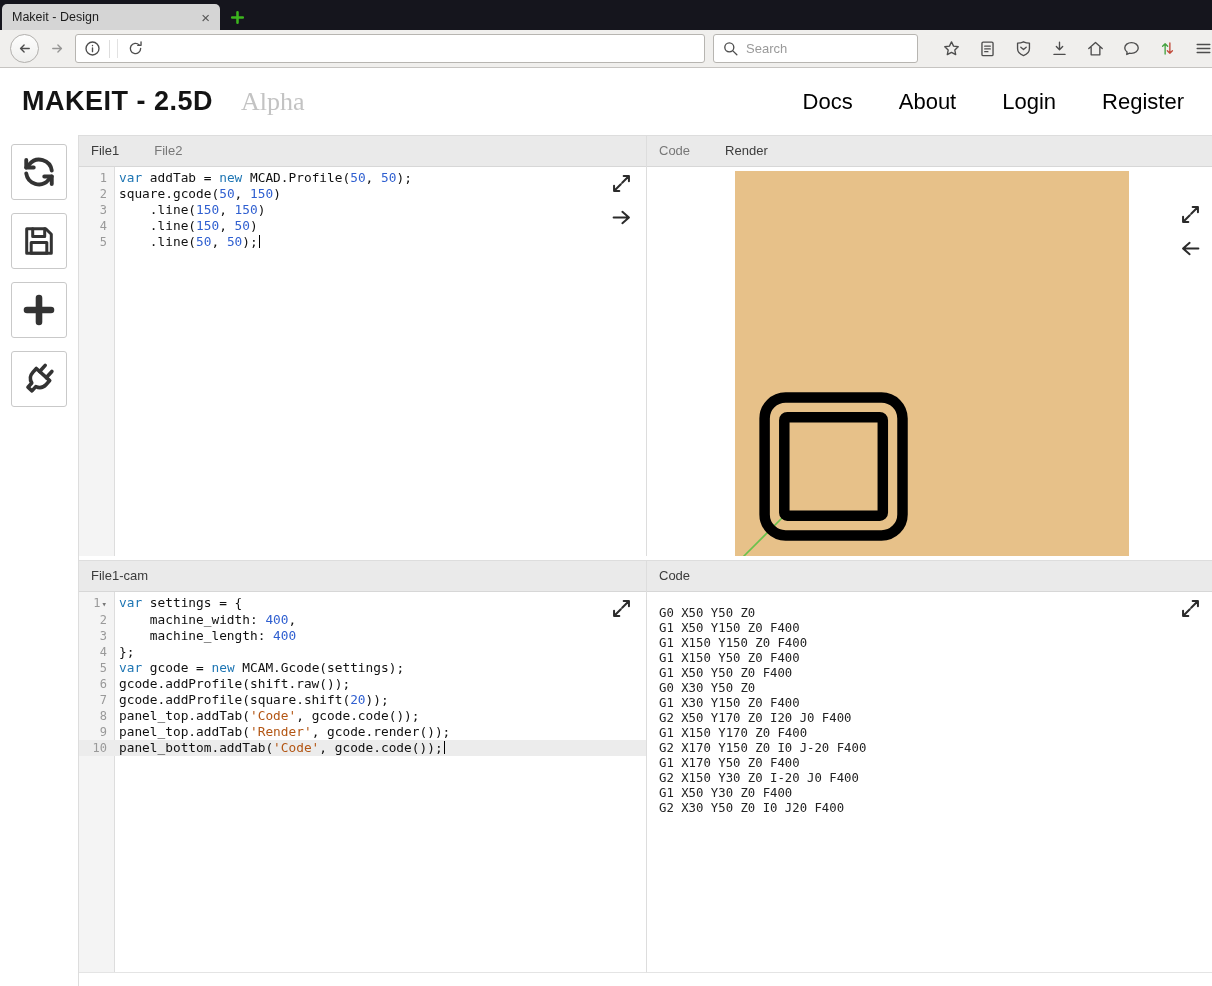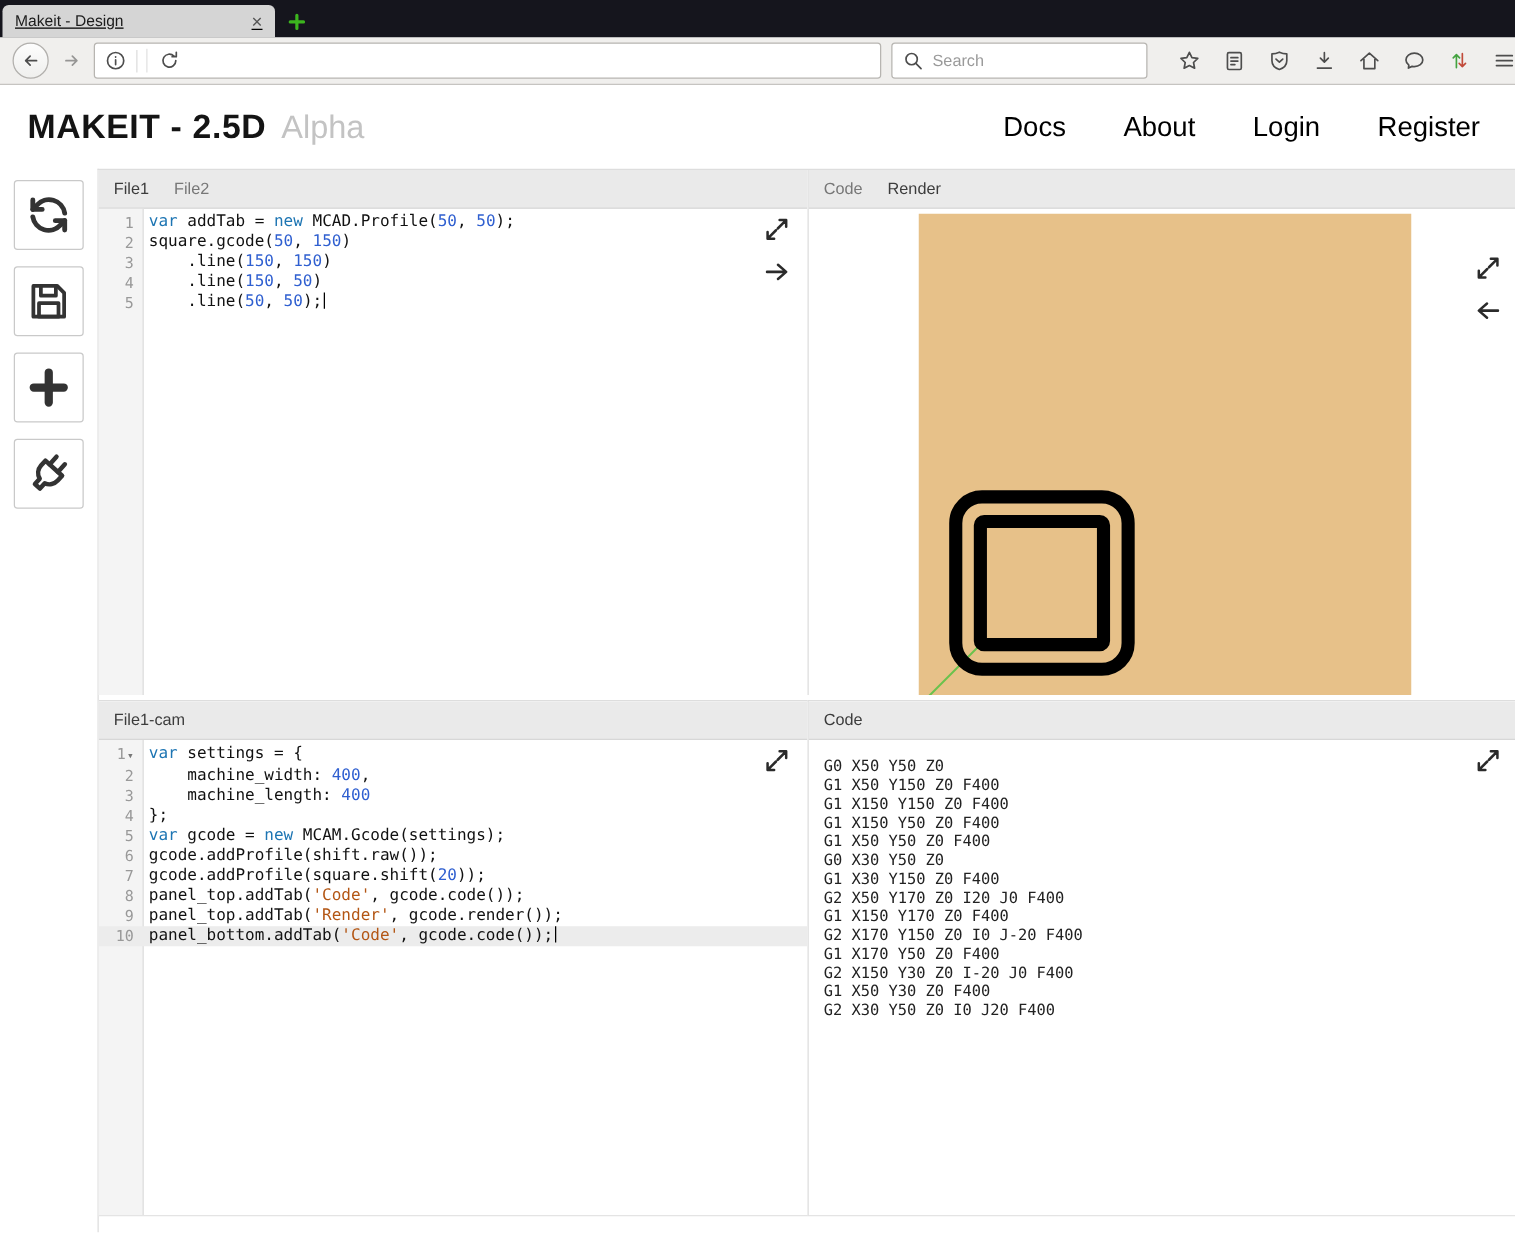--- a/index.html
+++ b/index.html
@@ -1,20 +1,20 @@
 <!DOCTYPE html>
 <html><head>
 <meta charset="utf-8">
 <style>
   * { box-sizing: border-box; margin: 0; padding: 0; }
   html,body { width:1212px; height:986px; background:#fff; overflow:hidden;
     font-family:"Liberation Sans", sans-serif; }
 
   
-  .tabstrip { height:30px; background:#15151d; display:flex; align-items:flex-end;text-decoration:underline; }
+  .tabstrip { height:30px; background:#15151d; display:flex; align-items:flex-end; }
   .btab { width:218px; height:26px; margin-left:2px; background:#d5d5d5;
     border-radius:5px 5px 0 0; display:flex; align-items:center; padding:0 10px; gap:8px; }
   .btab-title { font-size:12.5px; color:#1c1c1c; white-space:nowrap; overflow:hidden; flex:1; }
   .btab-close { font-size:15px; color:#555; cursor:default; line-height:1; }
   .newtab { width:34px; height:26px; display:grid; place-items:center; }
 
   .navbar { height:38px; background:#f0efed; border-bottom:1px solid #c6c4c1;
     display:flex; align-items:center; padding:0 10px; gap:8px; }
   .backbtn { width:29px; height:29px; border-radius:50%; border:1px solid #b2b0ad;
     background:linear-gradient(#fdfdfd,#efefed); display:grid; place-items:center; flex:none; }
@@ -31,39 +31,39 @@
   .searchbar input::placeholder { color:#9a9a9a; }
   .tb-icons { margin-left:14px; display:flex; align-items:center; gap:14px; }
   .tb-icons > span { width:22px; height:22px; display:grid; place-items:center; }
   .svgicon { width:19px; height:19px; }
   .svgicon path, .svgicon circle, .svgicon rect, .svgicon polyline
     { stroke:#4d4d4d; stroke-width:1.7; fill:none; stroke-linecap:round; stroke-linejoin:round; }
 
   
   .appheader { height:67px; display:flex; align-items:center; padding:0 28px 0 22px; background:#fff; }
   .brand { font-size:27px; font-weight:bold; color:#141414; letter-spacing:.5px; }
-  .badge { font-size:26px; color:#c3c3c3; margin-left:12px; }
+  .badge { font-size:26px; color:#c3c3c3; margin-left:28px;font-family:Liberation Serif, serif; }
   .main-nav { margin-left:auto; display:flex; gap:46px; }
   .main-nav a { font-size:22px; color:#000000; text-decoration:none; cursor:pointer; }
 
   
   .workspace { display:flex; height:851px; }
   .tools { width:78px; padding-top:9px; display:flex; flex-direction:column; gap:13px; align-items:center; }
   .tool { width:56px; height:56px; border:1px solid #c9c9c9; border-radius:3px; background:#fff;
     display:grid; place-items:center; cursor:pointer; }
   .tool svg { width:36px; height:36px; }
   .tool svg path, .tool svg rect { stroke:#333; fill:none; stroke-linecap:round; stroke-linejoin:round; }
 
   .grid { width:1134px; display:grid; grid-template-columns:567px 567px; grid-template-rows:420px 413px;
     row-gap:4px; border-top:1px solid #ddd; border-left:1px solid #ddd; align-content:start; }
   .panel { position:relative; background:#fff; overflow:hidden; }
   .panel.tr, .panel.br { border-left:1px solid #ddd; }
   .panel.bl, .panel.br { border-top:1px solid #ddd; border-bottom:1px solid #e4e4e4; }
   .phead { height:22px; background:#eaeaea; border-bottom:1px solid #d7d7d7;
-    display:flex; align-items:center; gap:20px; padding:15px 12px; }
+    display:flex; align-items:center; gap:35px; padding:15px 12px; }
   .ptab { font-size:13px; color:#777; cursor:pointer; line-height:22px; }
   .ptab.active { color:#3c3c3c; }
   .pbody { position:relative; height:calc(100% - 22px); }
 
   
   .editor { font-family:"DejaVu Sans Mono", monospace; font-size:12.8px; padding-top:3px; }
   .editor::before { content:""; position:absolute; left:0; top:0; bottom:0; width:35px;
     background:#f4f4f4; border-right:1px solid #ddd; }
   .cm-row { display:flex; line-height:16px; position:relative; }
   .cm-row.cm-active { background:#ececec; }

